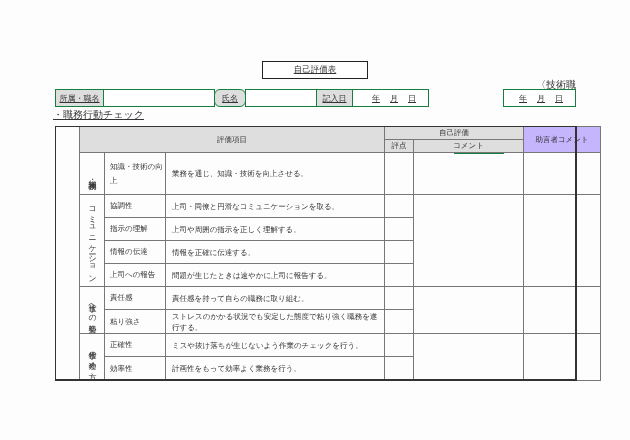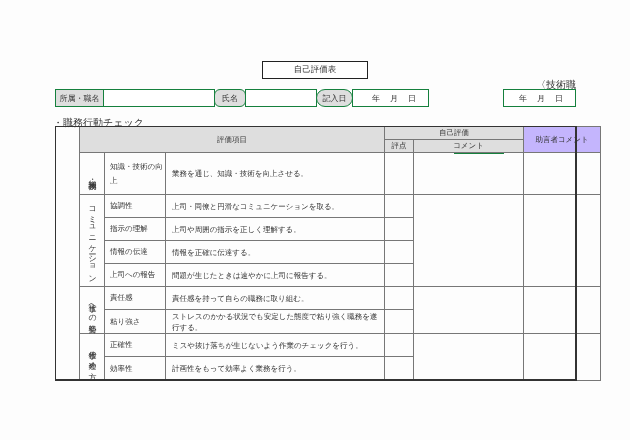--- a/index.html
+++ b/index.html
@@ -1,17 +1,17 @@
 <!DOCTYPE html>
 <html><head>
 <meta charset="utf-8">
 <style>
   html,body{margin:0;padding:0;background:#fdfdfd;}
   body{width:630px;height:440px;position:relative;overflow:hidden;font-family:"DejaVu Serif","Liberation Serif",serif;color:#333;font-size:8px;}
-  .abs{position:absolute;box-sizing:border-box;}
+  .abs{position:absolute;box-sizing:border-box;text-decoration:underline;}
   .title-box{left:262px;top:61px;width:106px;height:18px;border:1.5px solid #222;display:flex;align-items:center;justify-content:center;font-size:8.5px;background:#fff;}
   .hdr{top:89px;height:18px;border:1px solid #15803d;display:flex;align-items:center;font-size:8px;}
   .lbl{background:#dedede;justify-content:center;}
   .lbl-dark{background:#b9b9b9;justify-content:center;margin-top:47px;}
   .val{background:#fff;}
   .date{justify-content:flex-end;padding-right:12px;letter-spacing:0px;}
   .date span{margin-left:10px;}
   .note{font-size:10px;}
   table{border-collapse:collapse;position:absolute;left:55px;top:126px;width:521px;table-layout:fixed;font-size:7.5px;margin-left:24px;}
   td,th{border:1px solid #777;padding:0;font-weight:normal;box-sizing:border-box;}
@@ -34,34 +34,34 @@
 <div class="abs note" style="left:520px;top:78px;width:56px;text-align:right;">〈技術職用〉</div>
 
 <div class="abs hdr lbl" style="left:55px;width:49px;">所属・職名</div>
 <div class="abs hdr val" style="left:103px;width:112px;">
     <span></span>
   </div>
 <div class="abs hdr lbl" style="left:214px;width:32px;border-radius:6px;">氏名</div>
 <div class="abs hdr val" style="left:245px;width:72px;">
     <span></span>
   </div>
-<div class="abs hdr lbl" style="left:316px;width:37px;border-radius:9px;">記入日</div>
+<div class="abs hdr lbl" style="left:316px;width:37px;">記入日</div>
 <div class="abs hdr val date" style="left:352px;width:77px;">
   <span>年</span>
   <span>月</span>
   <span>日</span>
 </div>
 <div class="abs hdr lbl-dark" style="left:454px;width:50px;">面接日</div>
 <div class="abs hdr val date" style="left:503px;width:73px;">
   <span>年</span>
   <span>月</span>
   <span>日</span>
 </div>
 
-<div class="abs note" style="left:53px;top:116px;">・職務行動チェック</div>
+<div class="abs note" style="left:53px;top:108px;">・職務行動チェック</div>
 
 <table>
   <colgroup>
     <col style="width:25px">
       <col style="width:61px">
       <col style="width:219px">
       <col style="width:29px">
       <col style="width:110px">
       <col style="width:77px">
   </colgroup>

